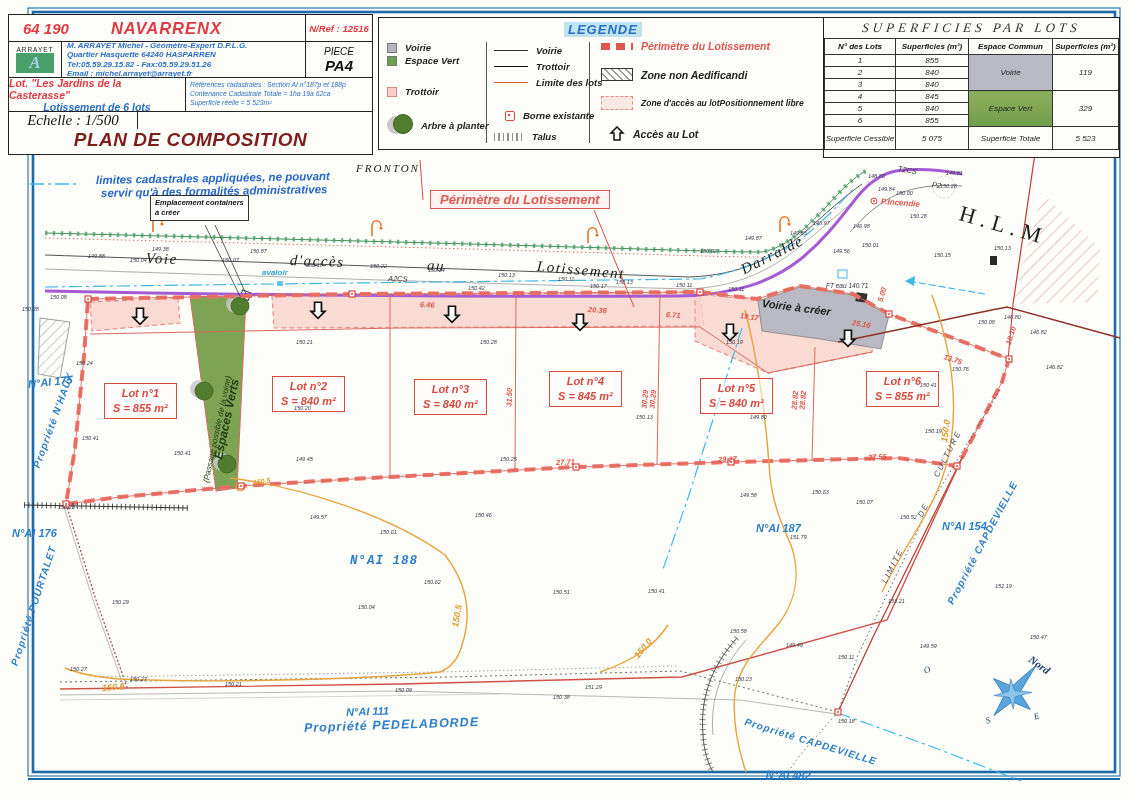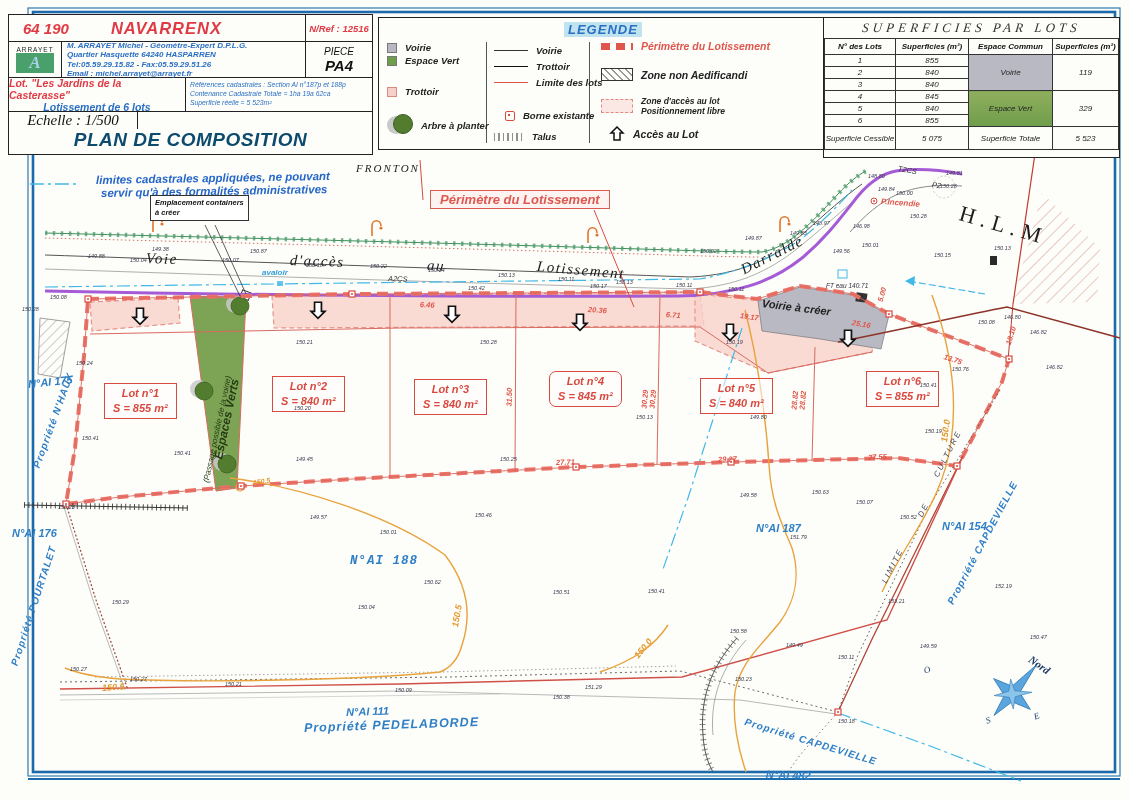--- a/index.html
+++ b/index.html
@@ -64,21 +64,21 @@
     align-items:center;justify-content:center;color:#111;}
   .piecebox .p1{font:italic 10px "Liberation Sans",sans-serif;}
   .piecebox .p2{font:italic bold 15px "Liberation Sans",sans-serif;}
   .lotcell{width:176px;align-self:stretch;border-right:1.4px solid #222;display:flex;flex-direction:column;
     align-items:center;justify-content:center;line-height:1.25;}
   .lotname{font:italic bold 10.5px "Liberation Sans",sans-serif;color:#e03a44;}
   .lotsub{font:italic bold 10.5px "Liberation Sans",sans-serif;color:#2a6fc4;}
   .cad{flex:1;padding:2px 4px;font:italic 6.8px "Liberation Sans",sans-serif;color:#2a6fc4;line-height:1.3;}
   .echelle{width:128px;align-self:stretch;border-right:1.4px solid #222;display:flex;align-items:center;
     justify-content:center;font:italic 15px "Liberation Serif",serif;color:#111;}
-  .doctitle{flex:1;font:italic bold 19px "Liberation Sans",sans-serif;color:#0c4a6e;letter-spacing:.5px;}
+  .doctitle{flex:1;font:italic bold 19px "Liberation Sans",sans-serif;color:#7f1d1d;letter-spacing:.5px;}
   .client{flex:1;padding-left:8px;font:italic bold 12px "Liberation Sans",sans-serif;color:#2a6fc4;}
   .date{width:131px;align-self:stretch;border-left:1.4px solid #222;display:flex;align-items:center;
     justify-content:center;font:italic bold 10px "Liberation Sans",sans-serif;color:#2a6fc4;}
 
   
   .lg-box{left:378px;top:17px;width:449px;height:133px;}
   .lg-title{position:absolute;left:185px;top:4px;background:#bfe3ef;color:#2a6fc4;
     font:italic bold 13px "Liberation Sans",sans-serif;letter-spacing:1px;padding:0 4px;}
   .lg-div{position:absolute;top:24px;bottom:6px;width:1px;background:#555;}
   .lg-item{position:absolute;display:flex;align-items:center;gap:8px;}
@@ -368,21 +368,21 @@
         <div>S = 855 m²</div>
       </div>
       <div class="lot-box" style="left: 272px; top: 376px;">
         <div>Lot n°2</div>
         <div>S = 840 m²</div>
       </div>
       <div class="lot-box" style="left: 414px; top: 379px;">
         <div>Lot n°3</div>
         <div>S = 840 m²</div>
       </div>
-      <div class="lot-box" style="left: 549px; top: 371px; border-radius: 7px;">
+      <div class="lot-box" style="left: 549px; top: 371px;">
         <div>Lot n°4</div>
         <div>S = 845 m²</div>
       </div>
       <div class="lot-box" style="left: 700px; top: 378px;">
         <div>Lot n°5</div>
         <div>S = 840 m²</div>
       </div>
       <div class="lot-box" style="left: 866px; top: 371px;">
         <div>Lot n°6</div>
         <div>S = 855 m²</div>
@@ -562,21 +562,21 @@
     <div class="lg-item" style="left:222px;top:22px">
       <span class="peri-ic"></span>
       <span class="lg-lab red">Périmètre du Lotissement</span>
     </div>
     <div class="lg-item" style="left:222px;top:50px">
       <span class="zna-ic"></span>
       <span class="lg-lab lg3">Zone non Aedificandi</span>
     </div>
     <div class="lg-item" style="left:222px;top:78px">
       <span class="zal-ic"></span>
-      <span style="display:flex;flex-direction:column;line-height:1.2">
+      <span style="display:flex;line-height:1.2">
         <span class="lg-lab" style="font-size:8.5px">Zone d'accès au lot</span>
         <span class="lg-lab" style="font-size:8.5px">Positionnement libre</span>
       </span>
     </div>
     <div class="lg-item" style="left:230px;top:108px">
       <svg width="16" height="16">
         <path d="M2,7 L8,1 L14,7 L11,7 L11,14 L5,14 L5,7 Z" fill="#fff" stroke="#111" stroke-width="1.5"></path>
       </svg>
       <span class="lg-lab lg3">Accès au Lot</span>
     </div>

